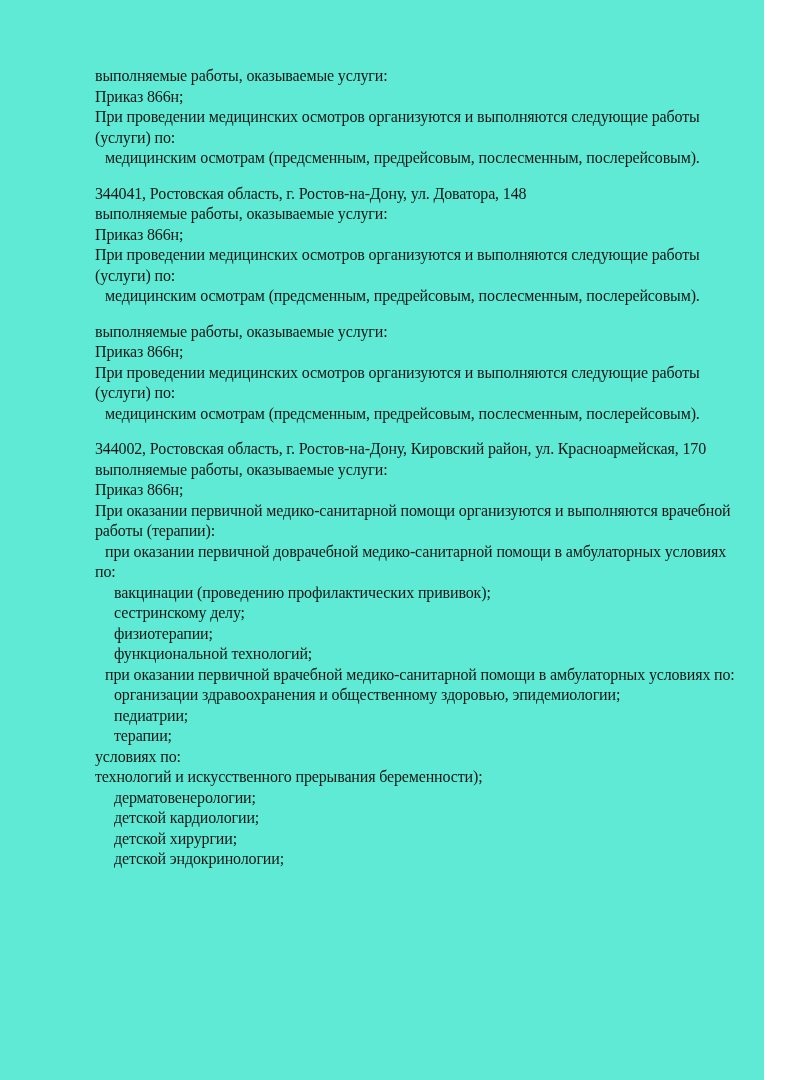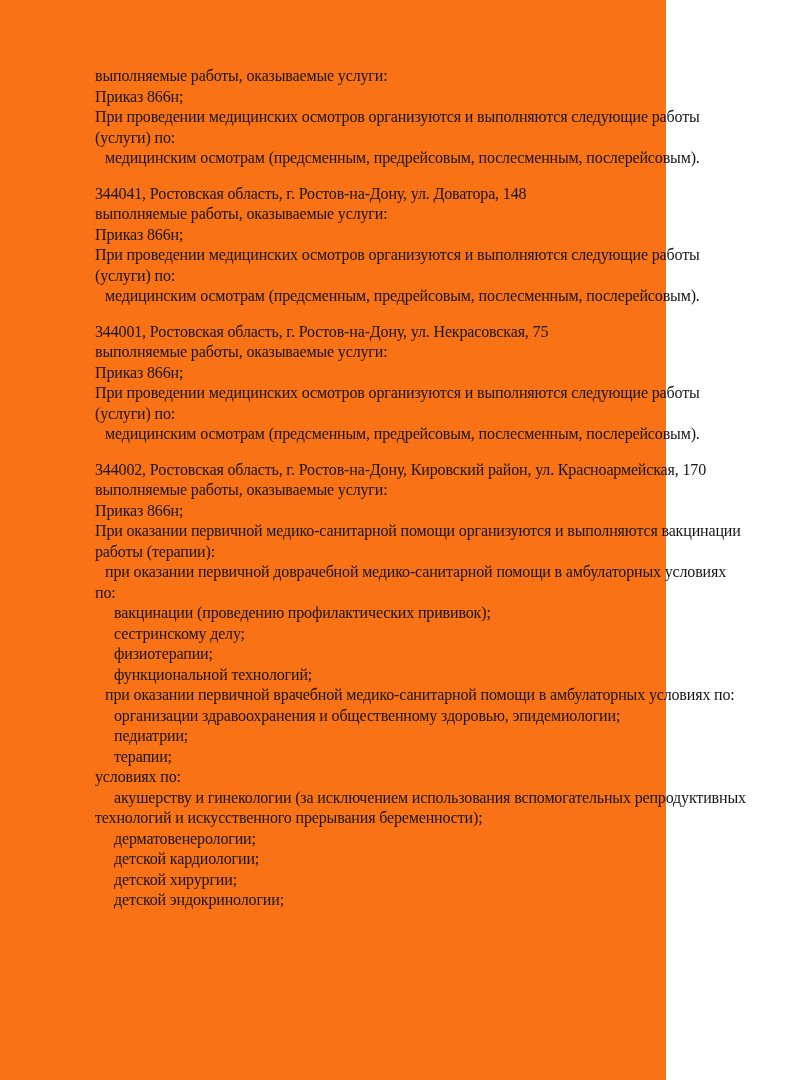--- a/index.html
+++ b/index.html
@@ -7,23 +7,23 @@
     padding: 0;
     background: #ffffff;
   }
   body {
     width: 812px;
     height: 1080px;
     overflow: hidden;
   }
   .page {
     box-sizing: border-box;
-    width: 666px;
+    width: 764px;
     height: 1080px;
-    background: #f97316;
+    background: #5eead4;
     padding: 66px 50px 8px 95px;
     font-family: "Liberation Serif", "DejaVu Serif", serif;
     font-size: 16px;
     line-height: 20.5px;
     color: #151515;
   }
   .block {
     margin: 0;
   }
   .block + .block {
@@ -51,45 +51,43 @@
       </div>
       <div class="block">
         <div class="line indent-0">344041, Ростовская область, г. Ростов-на-Дону, ул. Доватора, 148</div>
         <div class="line indent-0">выполняемые работы, оказываемые услуги:</div>
         <div class="line indent-0">Приказ 866н;</div>
         <div class="line indent-0">При проведении медицинских осмотров организуются и выполняются следующие работы</div>
         <div class="line indent-0">(услуги) по:</div>
         <div class="line indent-1">медицинским осмотрам (предсменным, предрейсовым, послесменным, послерейсовым).</div>
       </div>
       <div class="block">
-        <div class="line indent-0">344001, Ростовская область, г. Ростов-на-Дону, ул. Некрасовская, 75</div>
         <div class="line indent-0">выполняемые работы, оказываемые услуги:</div>
         <div class="line indent-0">Приказ 866н;</div>
         <div class="line indent-0">При проведении медицинских осмотров организуются и выполняются следующие работы</div>
         <div class="line indent-0">(услуги) по:</div>
         <div class="line indent-1">медицинским осмотрам (предсменным, предрейсовым, послесменным, послерейсовым).</div>
       </div>
       <div class="block">
         <div class="line indent-0">344002, Ростовская область, г. Ростов-на-Дону, Кировский район, ул. Красноармейская, 170</div>
         <div class="line indent-0">выполняемые работы, оказываемые услуги:</div>
         <div class="line indent-0">Приказ 866н;</div>
-        <div class="line indent-0">При оказании первичной медико-санитарной помощи организуются и выполняются вакцинации</div>
+        <div class="line indent-0">При оказании первичной медико-санитарной помощи организуются и выполняются врачебной</div>
         <div class="line indent-0">работы (терапии):</div>
         <div class="line indent-1">при оказании первичной доврачебной медико-санитарной помощи в амбулаторных условиях</div>
         <div class="line indent-0">по:</div>
         <div class="line indent-2">вакцинации (проведению профилактических прививок);</div>
         <div class="line indent-2">сестринскому делу;</div>
         <div class="line indent-2">физиотерапии;</div>
         <div class="line indent-2">функциональной технологий;</div>
         <div class="line indent-1">при оказании первичной врачебной медико-санитарной помощи в амбулаторных условиях по:</div>
         <div class="line indent-2">организации здравоохранения и общественному здоровью, эпидемиологии;</div>
         <div class="line indent-2">педиатрии;</div>
         <div class="line indent-2">терапии;</div>
         <div class="line indent-0">условиях по:</div>
-        <div class="line indent-2">акушерству и гинекологии (за исключением использования вспомогательных репродуктивных</div>
         <div class="line indent-0">технологий и искусственного прерывания беременности);</div>
         <div class="line indent-2">дерматовенерологии;</div>
         <div class="line indent-2">детской кардиологии;</div>
         <div class="line indent-2">детской хирургии;</div>
         <div class="line indent-2">детской эндокринологии;</div>
       </div>
     </div>
 </div>
 
 </body></html>

